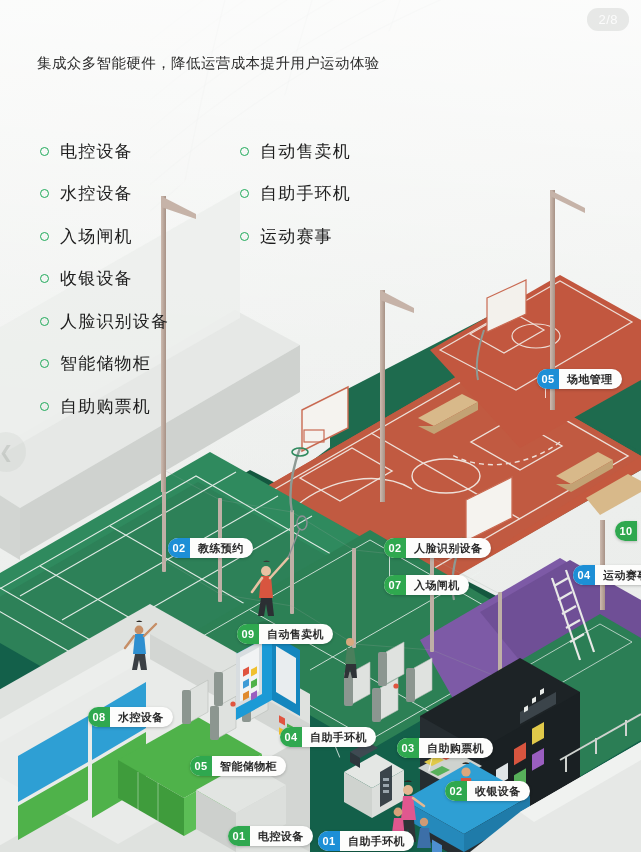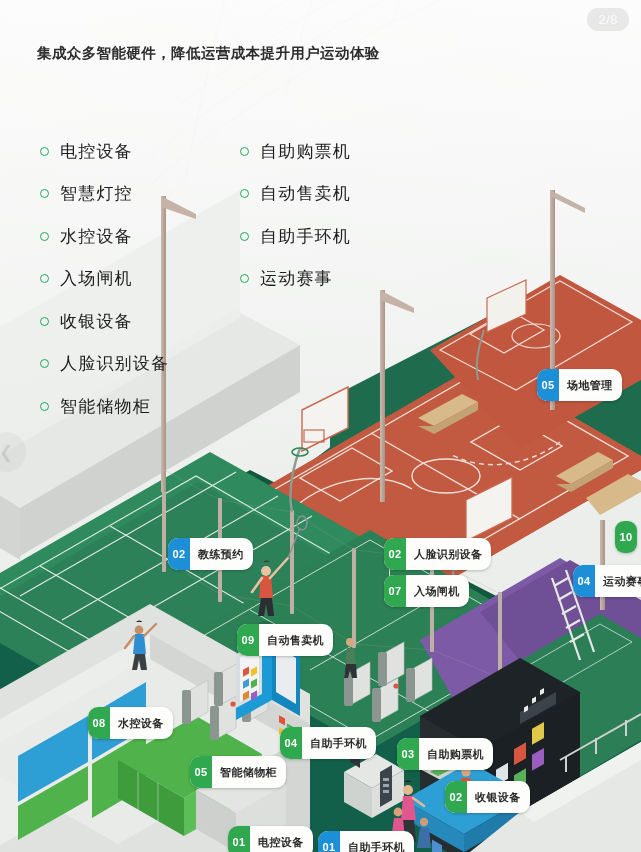--- a/index.html
+++ b/index.html
@@ -31,22 +31,22 @@
     pointer-events:none;
   }
 
   
   .header { position:absolute; left:37px; top:20px; width:560px; z-index:30; }
   .title {
     font-size:39px; font-weight:bold; color:#171717;
     letter-spacing:2px; line-height:1.12;
   }
   .subtitle {
-    margin-top:24px; font-size:14.5px; color:#2c2c2c;
-    letter-spacing:.4px; font-weight:700;
+    margin-top:34px; font-size:14.5px; color:#2c2c2c;
+    letter-spacing:.4px; font-weight:400;
   }
 
   
   .features {
     position:absolute; left:40px; top:130px;
     width:420px; z-index:30;
     display:grid; grid-template-columns:170px 170px;
     grid-auto-flow:column;
     grid-template-rows:repeat(7,42.5px);
     column-gap:30px;
@@ -79,42 +79,42 @@
   }
 
   
   .scene { position:absolute; inset:0; z-index:10; }
   .scene svg { display:block; }
 
   
   .callout {
     position:absolute; z-index:35;
     display:flex; align-items:stretch;
-    height:32px;
+    height:20px;
     border-radius:10px;
     background:#fdfdfc;
     box-shadow:0 1px 3px rgba(0,0,0,.22);
     overflow:hidden;
     white-space:nowrap;
   }
   .callout .num {
     display:flex; align-items:center; justify-content:center;
     min-width:22px; padding:0 4px;
     font-size:11px; font-weight:bold; color:#fff;
     letter-spacing:.3px;
   }
   .callout.green .num { background:#2fa84f; }
   .callout.blue  .num { background:#1d8fd6; }
   .callout .txt {
     display:flex; align-items:center;
     padding:0 9px 0 8px;
     font-size:11px; color:#2a2a2a; letter-spacing:.4px;
     font-weight:600;
   }
-  .callout.clipped { border-top-right-radius:0; border-bottom-right-radius:0;border-radius:9px; }
+  .callout.clipped { border-top-right-radius:0; border-bottom-right-radius:0; }
   .leader {
     position:absolute; z-index:34;
     border-left:1.2px solid rgba(255,255,255,.75);
   }
 </style>
 </head>
 <body>
 
 <div id="slide">
 
@@ -566,24 +566,20 @@
     <div class="subtitle">集成众多智能硬件，降低运营成本提升用户运动体验</div>
   </div>
 
   <div class="features" id="features">
       <div class="feat">
         <span class="feat-dot"></span>
         <span class="feat-label">电控设备</span>
       </div>
       <div class="feat">
         <span class="feat-dot"></span>
-        <span class="feat-label">智慧灯控</span>
-      </div>
-      <div class="feat">
-        <span class="feat-dot"></span>
         <span class="feat-label">水控设备</span>
       </div>
       <div class="feat">
         <span class="feat-dot"></span>
         <span class="feat-label">入场闸机</span>
       </div>
       <div class="feat">
         <span class="feat-dot"></span>
         <span class="feat-label">收银设备</span>
       </div>

